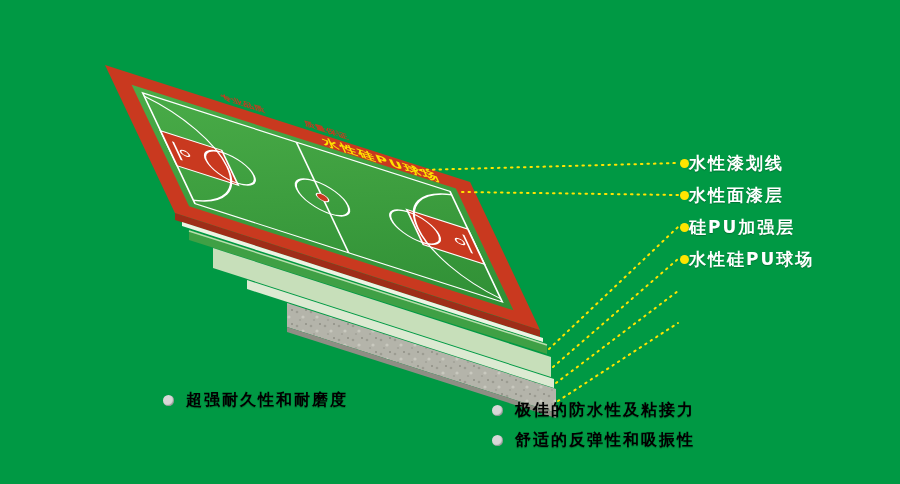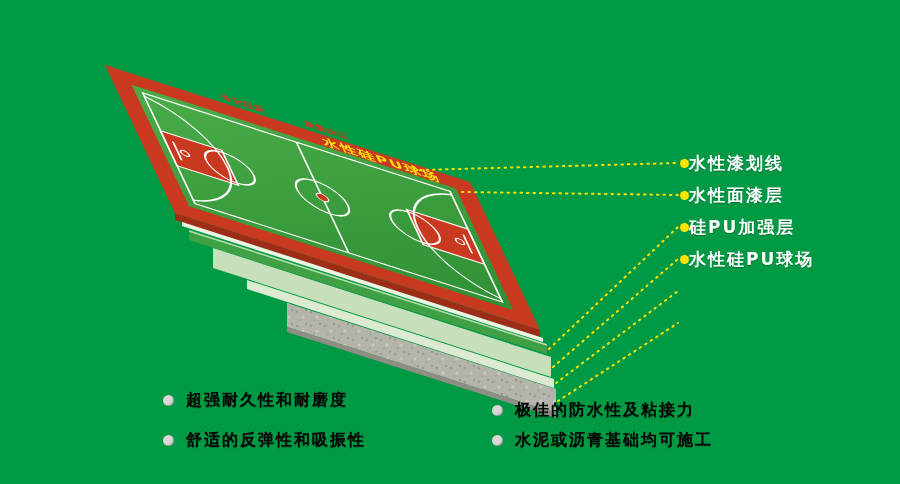--- a/index.html
+++ b/index.html
@@ -126,26 +126,22 @@
   </div>
   <div class="layer-label" style="top:250px">
     <span class="dot"></span>
     <span class="lbl">水性硅PU球场</span>
   </div>
 
   <div class="feature" style="left:163px; top:390px">
     <span class="fdot"></span>
     <span class="ftext">超强耐久性和耐磨度</span>
   </div>
-  <div class="feature" style="left:163px; top:430px">
-    <span class="fdot"></span>
-    <span class="ftext">舒适的反弹性和吸振性</span>
-  </div>
   <div class="feature" style="left:492px; top:400px">
     <span class="fdot"></span>
     <span class="ftext">极佳的防水性及粘接力</span>
   </div>
   <div class="feature" style="left:492px; top:430px">
     <span class="fdot"></span>
-    <span class="ftext">水泥或沥青基础均可施工</span>
+    <span class="ftext">舒适的反弹性和吸振性</span>
   </div>
 
 </div>
 
 </body></html>

